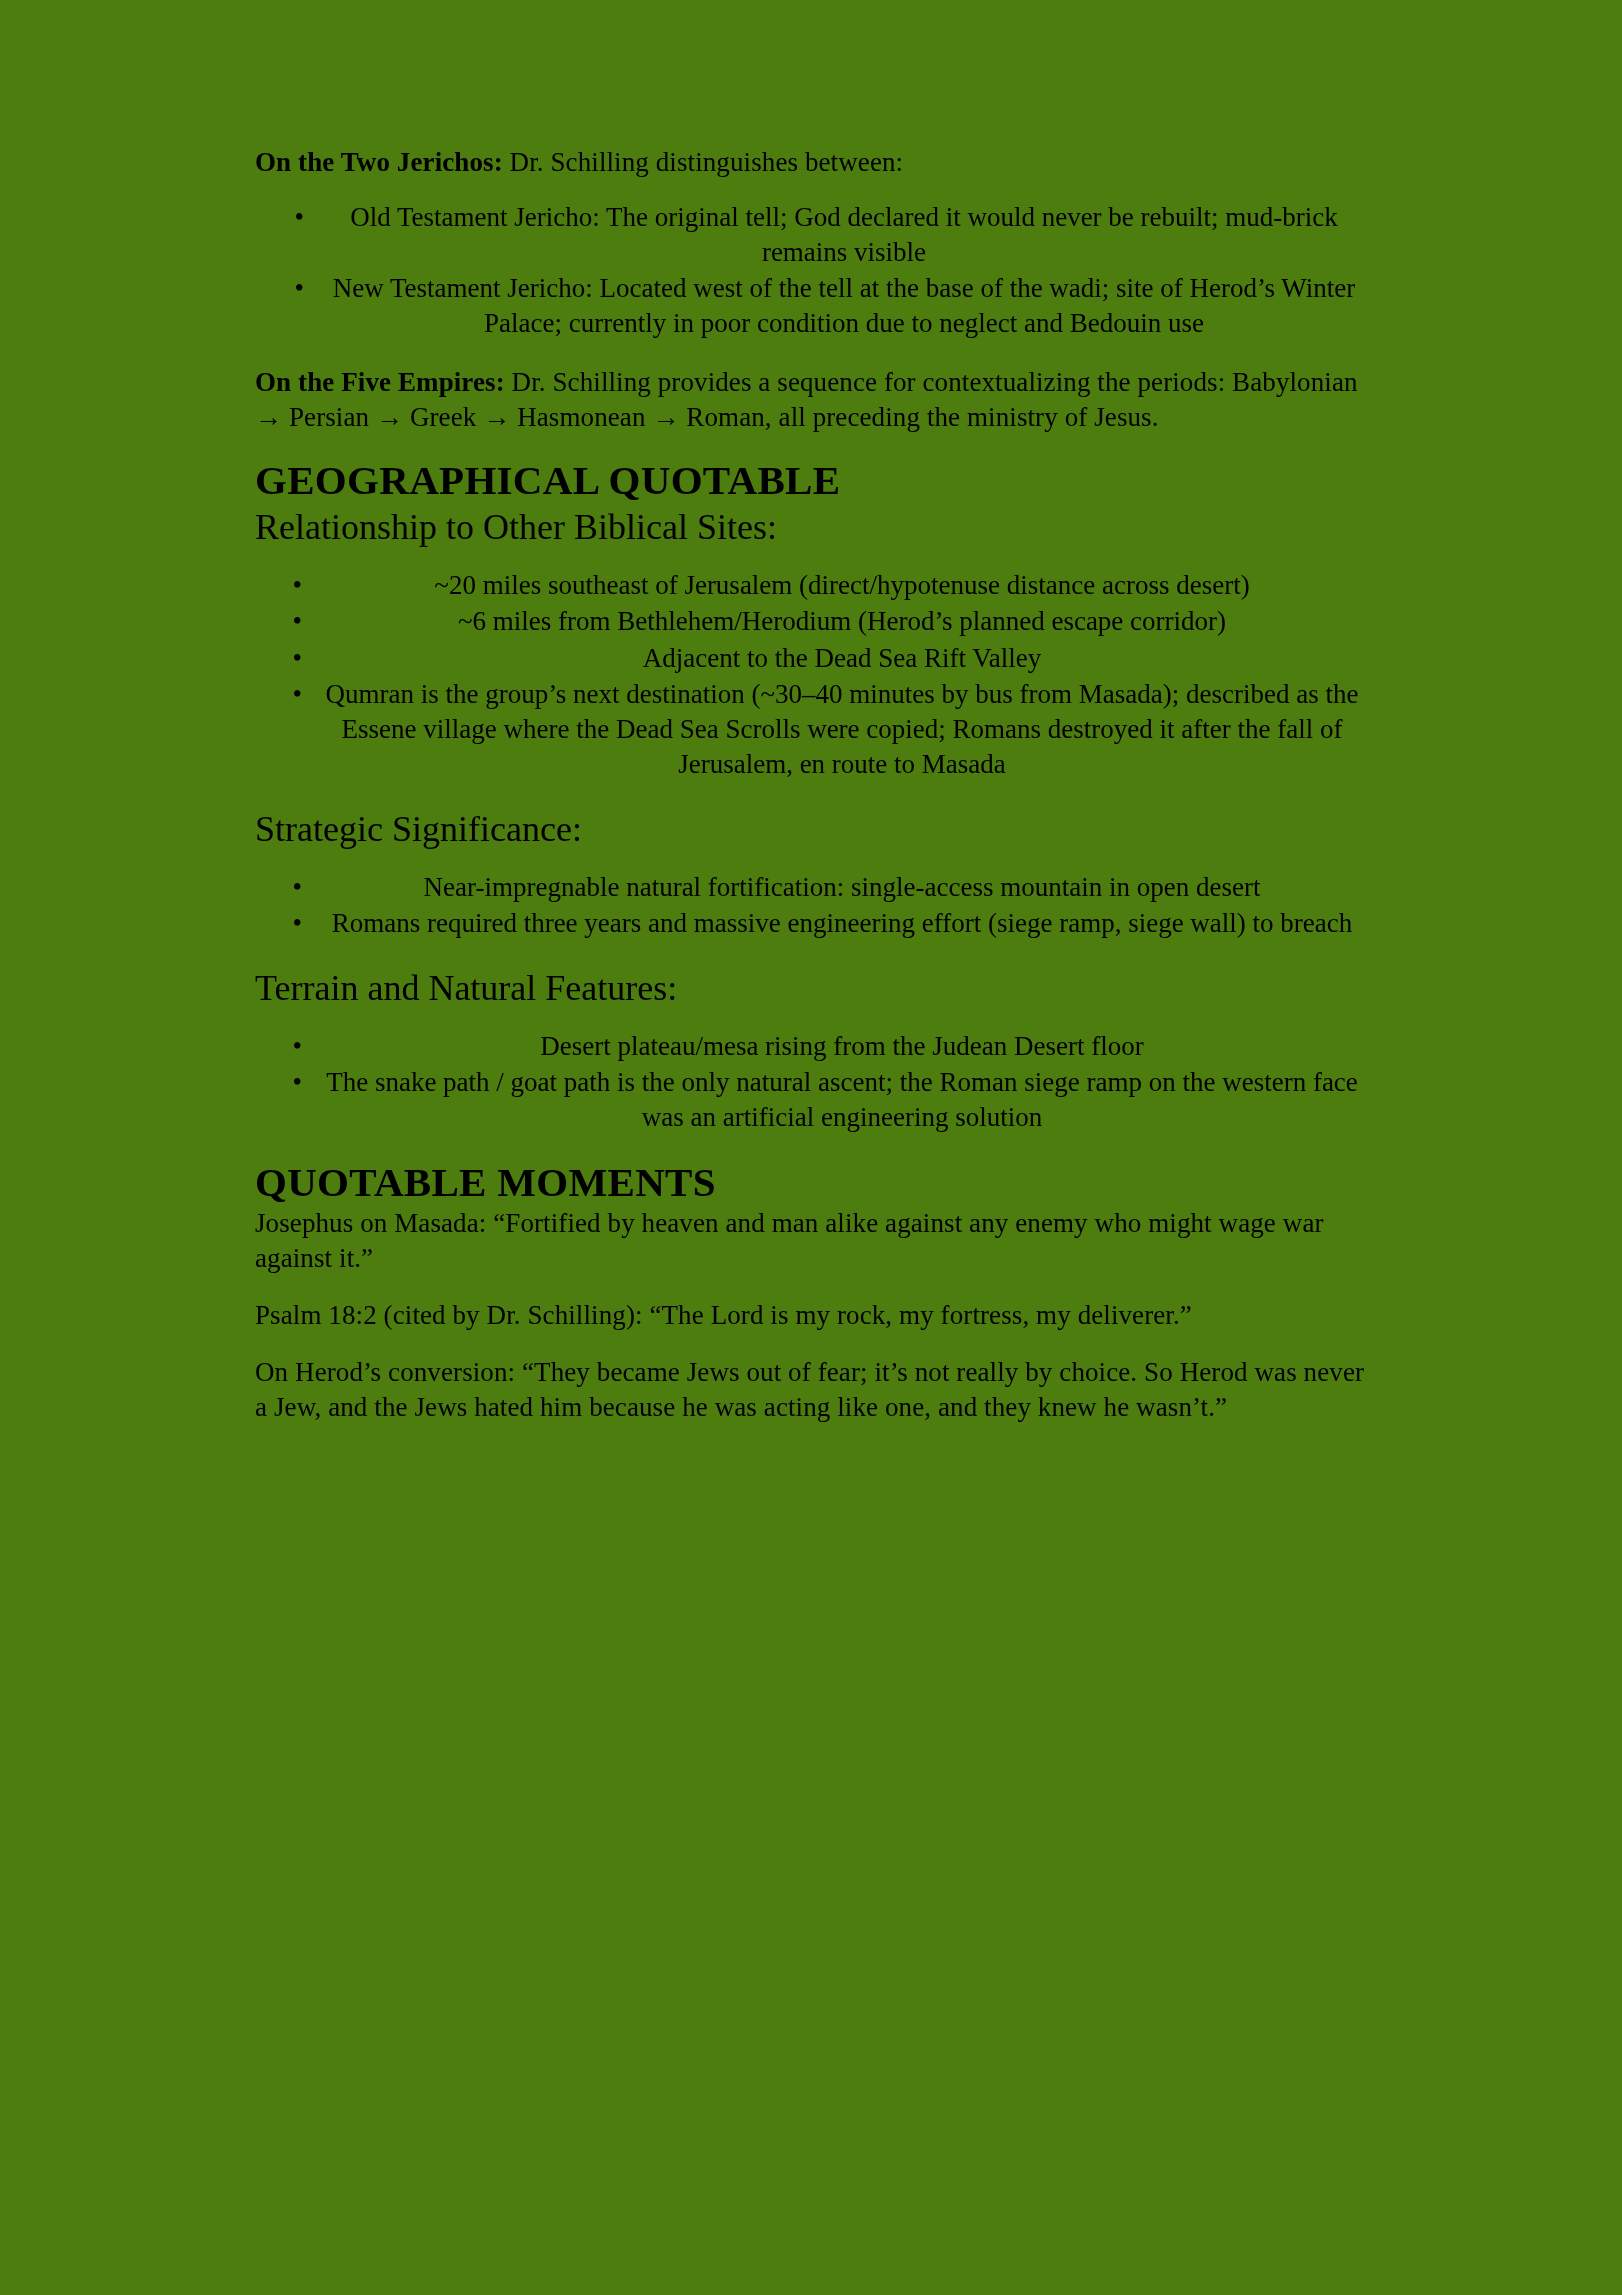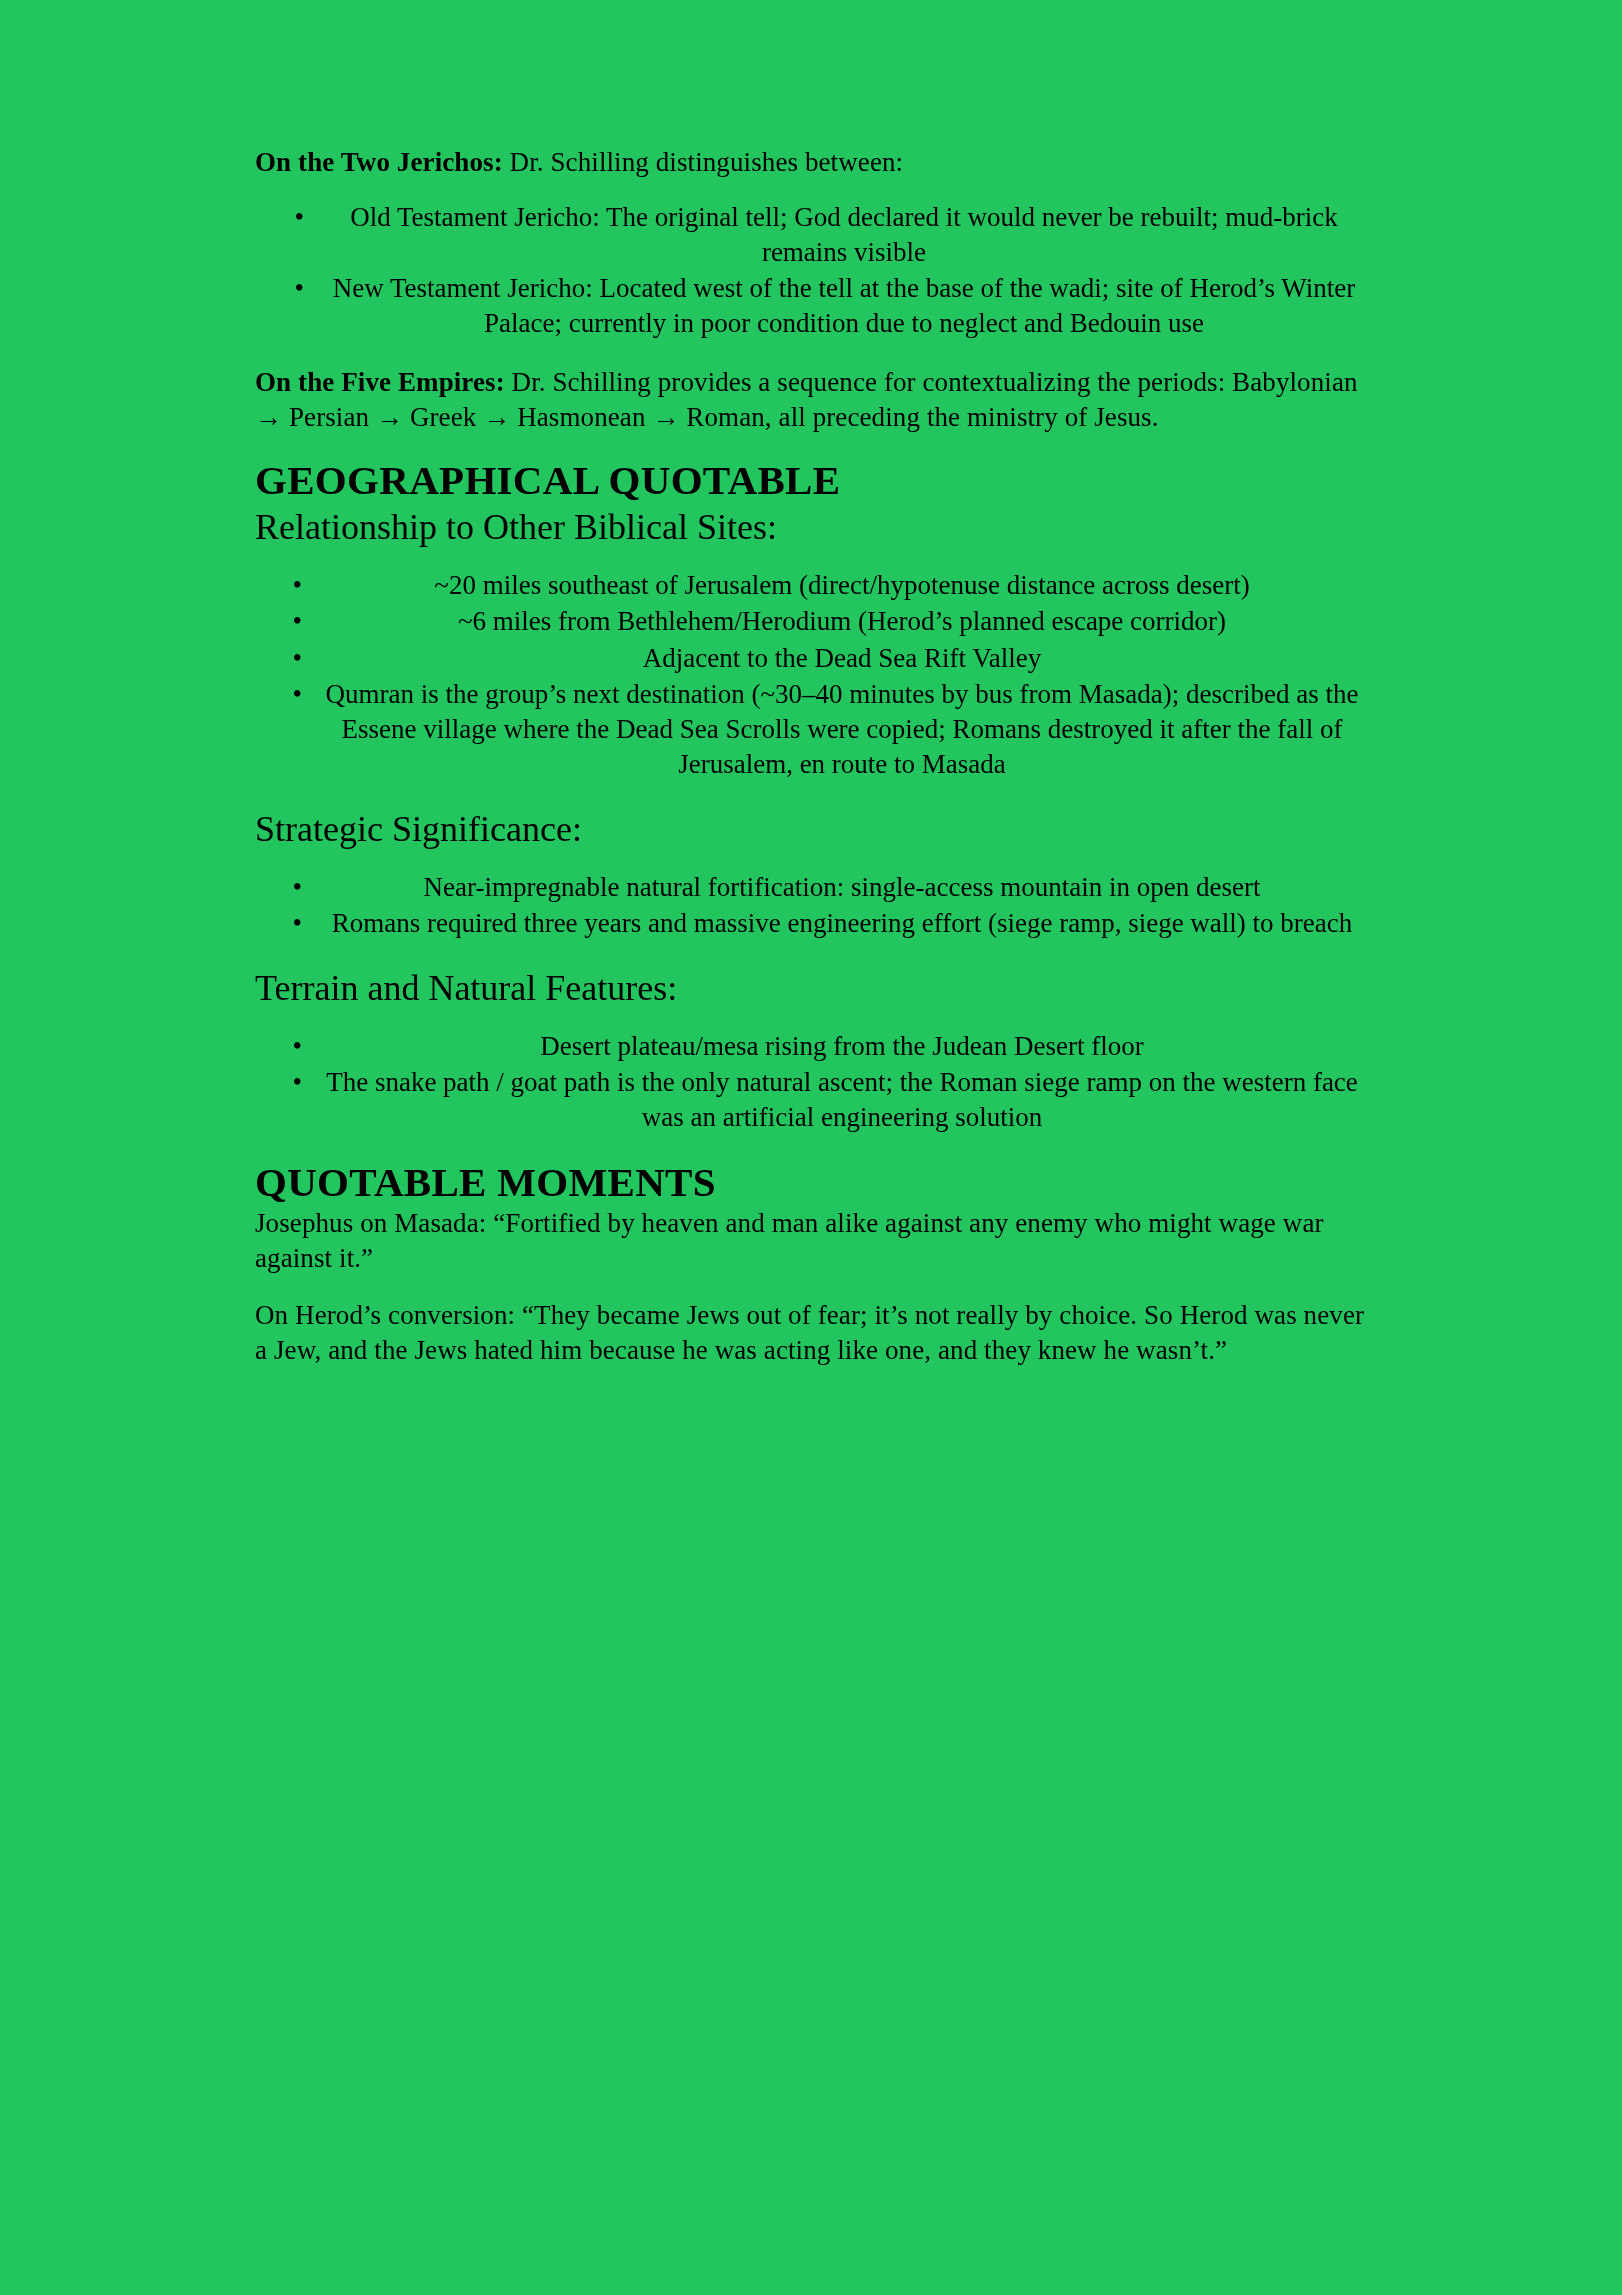--- a/index.html
+++ b/index.html
@@ -4,21 +4,21 @@
 <style>
   html, body {
     margin: 0;
     padding: 0;
     background: #ffffff;
   }
   .page {
     position: relative;
     width: 1623px;
     height: 2295px;
-    background: #22c55e;
+    background: #4d7c0f;
     margin: 0 auto;
     overflow: hidden;
     font-family: "Liberation Serif", "DejaVu Serif", serif;
     color: #000000;
   }
   .content {
     position: absolute;
     left: 255px;
     top: 145px;
     width: 1112px;
@@ -135,18 +135,19 @@
 
     <ul class="bullets indent-b">
       <li>Desert plateau/mesa rising from the Judean Desert floor</li>
       <li>The snake path / goat path is the only natural ascent; the Roman siege ramp on the western face was an artificial engineering solution</li>
     </ul>
 
     <h1 class="section h-quote">QUOTABLE MOMENTS</h1>
 
     <p class="para">Josephus on Masada: “Fortified by heaven and man alike against any enemy who might wage war against it.”</p>
 
+    <p class="para">Psalm 18:2 (cited by Dr. Schilling): “The Lord is my rock, my fortress, my deliverer.”</p>
 
     <p class="para">On Herod’s conversion: “They became Jews out of fear; it’s not really by choice. So Herod was never a Jew, and the Jews hated him because he was acting like one, and they knew he wasn’t.”</p>
 
   </div>
 </div>
 
 
 </body></html>

